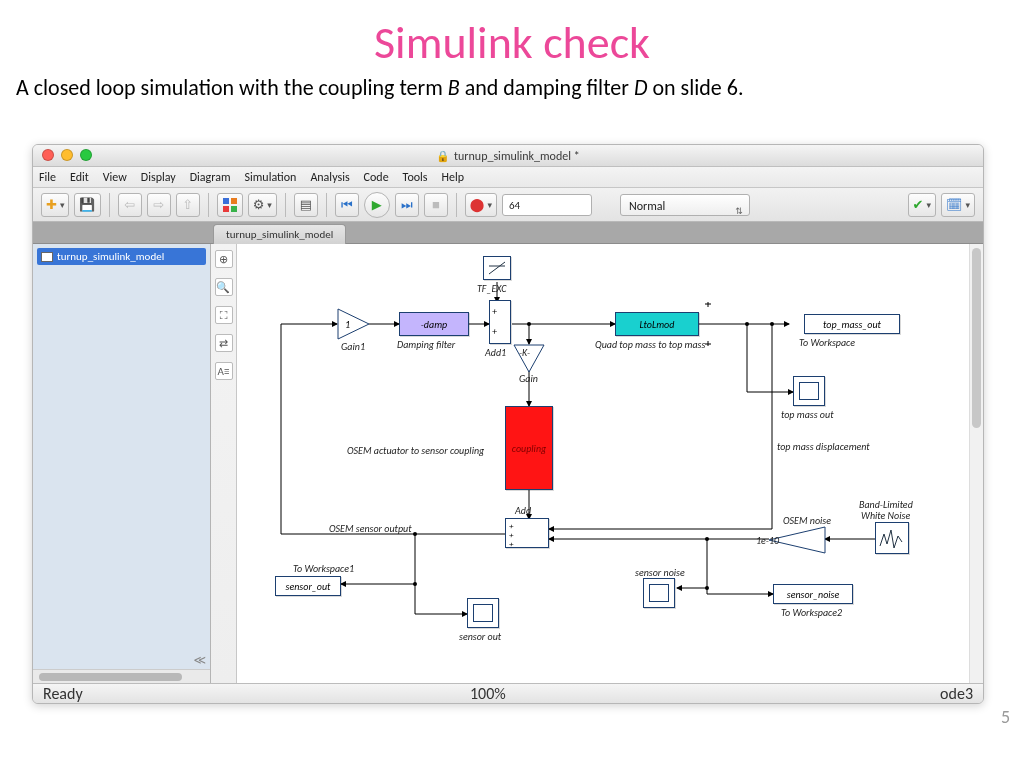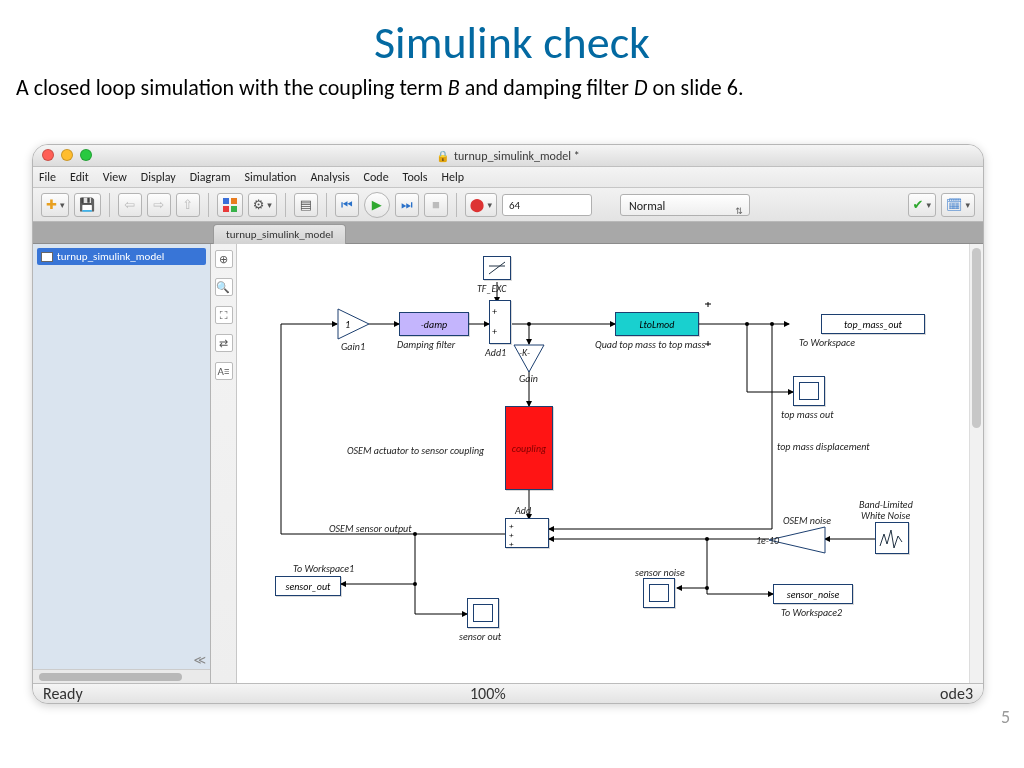--- a/index.html
+++ b/index.html
@@ -10,21 +10,21 @@
     background: #fff;
     font-family: Calibri, Arial, sans-serif;
     position: relative;
     overflow: hidden;
   }
   .slide-title {
     text-align: center;
     font-size: 46px;
     font-weight: 400;
     margin: 14px 0 4px 0;
-    color: #0369a1;
+    color: #ec4899;
   }
   .slide-subtitle {
     font-size: 22px;
     margin: 0 0 6px 16px;
     color: #000;
   }
   .slide-subtitle i { font-style: italic; }
   .page-num {
     position: absolute;
     right: 14px;
@@ -34,21 +34,21 @@
   }
 
   
   .window {
     position: absolute;
     left: 32px;
     top: 144px;
     width: 952px;
     height: 560px;
     border: 1px solid #b6b6b6;
-    border-radius: 16px;
+    border-radius: 6px;
     background: #eee;
     box-shadow: 0 2px 10px rgba(0,0,0,0.18);
     display: flex;
     flex-direction: column;
     overflow: hidden;
   }
   .titlebar {
     height: 22px;
     background: linear-gradient(#f5f5f5,#dcdcdc);
     border-bottom: 1px solid #bfbfbf;
@@ -419,21 +419,21 @@
 
       <svg style="position:absolute;left:276px;top:100px" width="32" height="30">
         <polygon points="1,1 31,1 16,28" fill="#fff" stroke="#1c3f70"></polygon>
       </svg>
       <div class="lbl" style="left:282px;top:102px">-K-</div>
       <div class="lbl" style="left:282px;top:128px">Gain</div>
 
       <div class="blk" style="left:378px;top:68px;width:84px;height:24px;background:#19d0cf">LtoLmod</div>
       <div class="lbl" style="left:358px;top:94px">Quad top mass to top mass</div>
 
-      <div class="blk" style="left:584px;top:70px;width:104px;height:20px">top_mass_out</div>
+      <div class="blk" style="left:567px;top:70px;width:96px;height:20px">top_mass_out</div>
       <div class="lbl" style="left:562px;top:92px">To Workspace</div>
 
       <div class="blk scope" style="left:556px;top:132px;width:32px;height:30px"></div>
       <div class="lbl" style="left:544px;top:164px">top mass out</div>
 
       <div class="lbl" style="left:540px;top:196px">top mass displacement</div>
 
       <div class="blk" style="left:268px;top:162px;width:48px;height:84px;background:#ff1414;color:#820000">coupling</div>
       <div class="lbl" style="left:110px;top:200px">OSEM actuator to sensor coupling</div>
 

